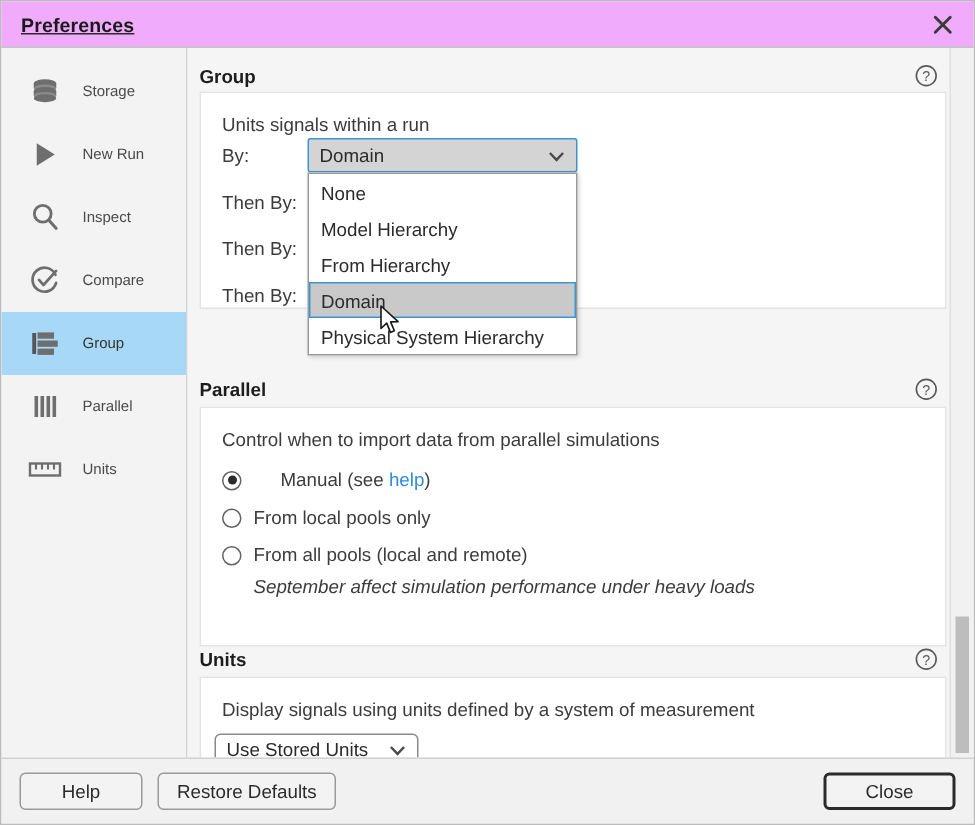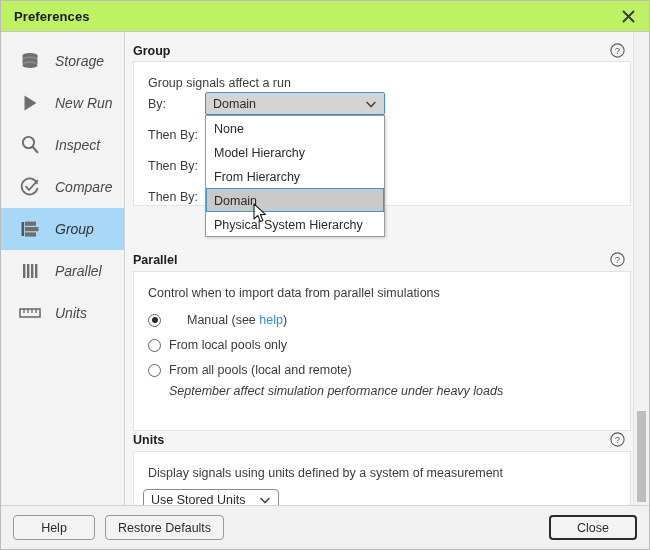--- a/index.html
+++ b/index.html
@@ -24,25 +24,26 @@
     border: 1px solid #bcbcbc;
     background: #f5f5f5;
     display: flex;
     flex-direction: column;
   }
 
   
   #titlebar {
     height: 30px;
     flex: 0 0 30px;
-    background: #bef264;
+    background: #f0abfc;
     border-bottom: 1px solid #c4c4c4;
     display: flex;
     align-items: center;
     position: relative;
+    text-decoration: underline;
   }
   #title-text {
     margin-left: 13px;
     font-size: 13px;
     font-weight: bold;
     color: #1a1a1a;
     letter-spacing: 0.1px;
   }
   #close-x {
     position: absolute;
@@ -88,23 +89,22 @@
   }
   .side-icon {
     width: 30px;
     flex: 0 0 30px;
     display: flex;
     align-items: center;
     justify-content: center;
   }
   .side-label {
     margin-left: 10px;
-    font-size: 14px;
+    font-size: 10px;
     color: #4a4a4a;
-    font-style: italic;
   }
   .side-item.selected .side-label { color: #333; }
 
   
   #content {
     flex: 1 1 auto;
     position: relative;
     background: #f5f5f5;
     overflow: hidden;
   }
@@ -431,21 +431,21 @@
 
         <div class="section-header" style="top:12px;">Group</div>
         <div class="help-circle" style="top:11px;">
           <svg width="15" height="15" viewBox="0 0 15 15">
             <circle cx="7.5" cy="7.5" r="6.6" fill="none" stroke="#5a5a5a" stroke-width="1.1"></circle>
             <text x="7.5" y="11" text-anchor="middle" font-family="Liberation Sans, sans-serif" font-size="9.5" fill="#5a5a5a">?</text>
           </svg>
         </div>
 
         <div class="panel" style="top:29px; height:145px;">
-          <div class="panel-text" style="left:14px; top:14px;">Group signals affect a run</div>
+          <div class="panel-text" style="left:14px; top:14px;">Units signals within a run</div>
 
           <div class="row-label" style="left:14px; top:35px;">By:</div>
           <div class="row-label" style="left:14px; top:66px;">Then By:</div>
           <div class="row-label" style="left:14px; top:97px;">Then By:</div>
           <div class="row-label" style="left:14px; top:128px;">Then By:</div>
 
           <div id="by-combo">
             <span class="combo-value">Domain</span>
             <span class="combo-arrow">
               <svg width="10" height="7" viewBox="0 0 10 7">

